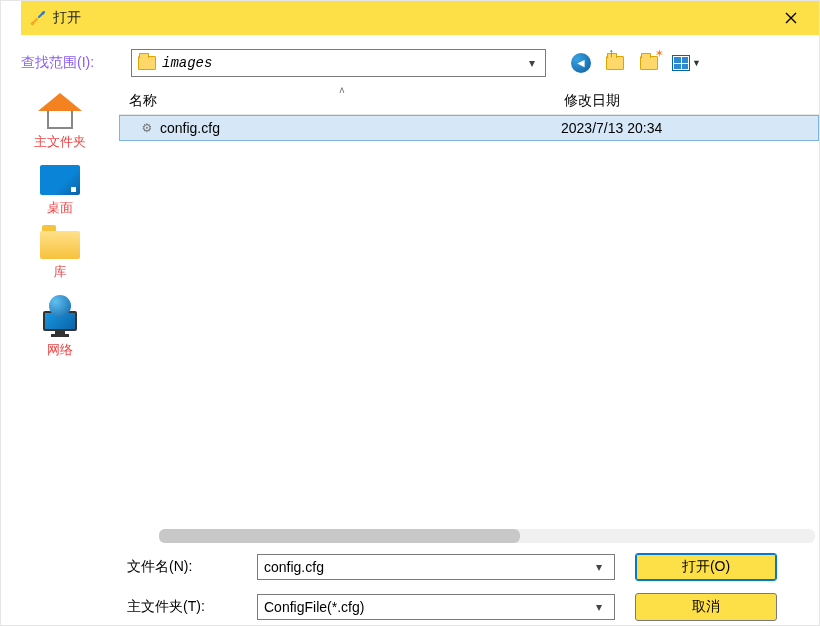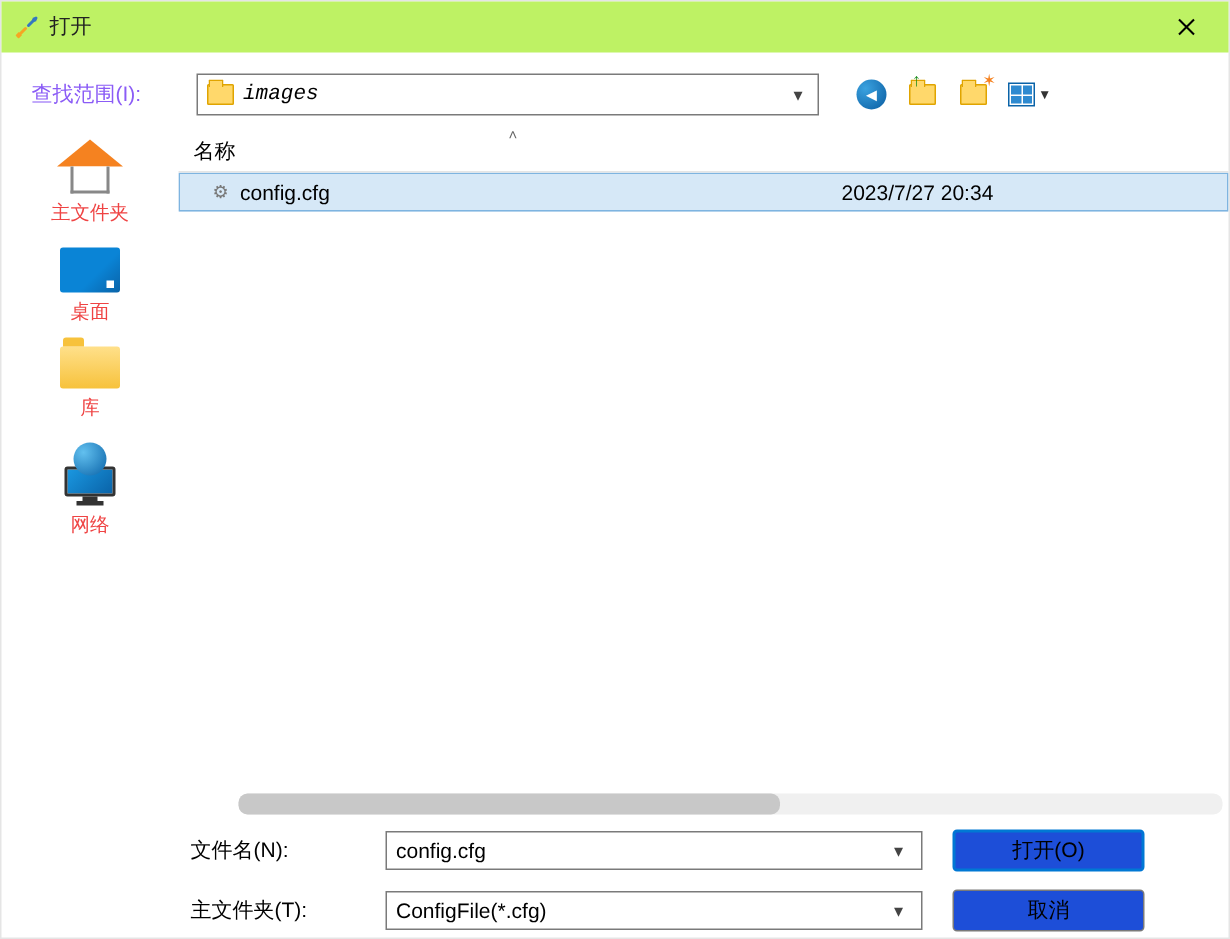--- a/index.html
+++ b/index.html
@@ -3,21 +3,22 @@
 <meta charset="utf-8">
 <style>
   * { box-sizing: border-box; font-family: "Microsoft YaHei", "SimSun", Arial, sans-serif; }
   body { margin: 0; background: #fff; }
   .dialog {
     width: 820px; height: 626px; background: #fff; position: relative;
     border: 1px solid #e5e5e5;
   }
   .title-bar {
     height: 34px; display: flex; align-items: center; padding: 0 8px;
-    background: #bef264;
+    background: #fde047;
+    margin-left: 20px;
   }
   .title-icon { width: 18px; height: 18px; margin-right: 6px; display: flex; align-items: center; justify-content: center; }
   .title-text { font-size: 14px; color: #222; flex: 1; }
   .close-btn {
     width: 40px; height: 28px; display:flex; align-items:center; justify-content:center;
     font-size: 18px; cursor: pointer;
   }
 
   .top-row {
     display:flex; align-items:center; padding: 14px 16px 10px 20px; gap:10px;
@@ -84,21 +85,21 @@
     padding: 8px 16px 12px 126px; display:flex; flex-direction:column; gap:12px;
   }
   .field-row { display:flex; align-items:center; gap:20px; }
   .field-label { font-size:14px; min-width:110px; }
   .field-combo {
     flex:0 0 358px; height:26px; border:1px solid #7a7a7a; display:flex; align-items:center;
     padding:0 6px; font-family:"Courier New", monospace; font-size:14px; background:#fff;
   }
   .field-combo span.val { flex:1; }
   .btn {
-    width:128px; height:28px; border:1px solid #7a7a7a; background:#1d4ed8; border-radius:3px;
+    width:142px; height:28px; border:1px solid #7a7a7a; background:#fde047; border-radius:3px;
     font-size:14px; display:flex; align-items:center; justify-content:center; cursor:pointer;
   }
   .btn.default { border:1px solid #0078d4; box-shadow: inset 0 0 0 1px #0078d4; }
 
   
   .home-roof { width:0; height:0; border-left:22px solid transparent; border-right:22px solid transparent;
     border-bottom:18px solid #f58220; }
   .home-body { width:26px; height:18px; background:#fff; border:2px solid #888; border-top:none; position:relative; }
   .home-wrap { display:flex; flex-direction:column; align-items:center; }
 
@@ -208,28 +209,29 @@
             <div class="net-base"></div>
         </div>
         <span class="place-label">网络</span>
       </div>
     </div>
 
     <div class="file-area">
       <div class="file-header">
         <span class="sort-caret">˄</span>
         <div class="col-name">名称</div>
+        <div class="col-date">修改日期</div>
       </div>
       <div class="file-list">
         <div class="file-row">
           <div class="cell-name">
             <span class="gear-icon">⚙</span>
             <span>config.cfg</span>
           </div>
-          <div class="cell-date">2023/7/27 20:34</div>
+          <div class="cell-date">2023/7/13 20:34</div>
         </div>
       </div>
       <div class="hscroll">
         <div class="hscroll-thumb"></div>
       </div>
     </div>
 
   </div>
 
   <div class="bottom-row">

